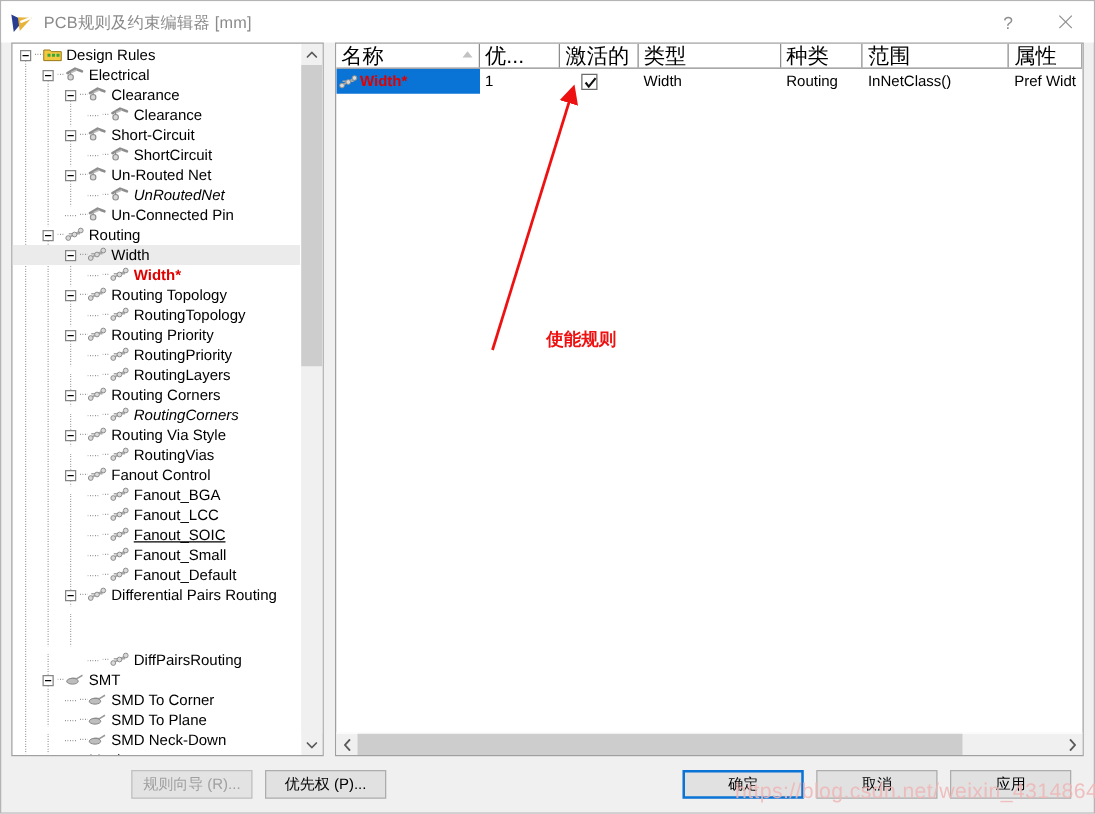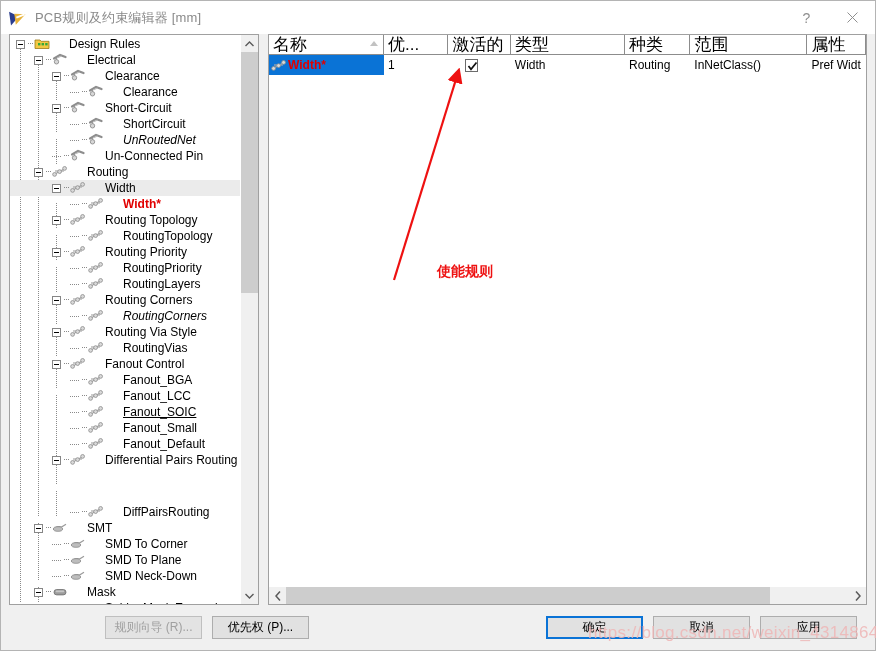--- a/index.html
+++ b/index.html
@@ -123,21 +123,21 @@
     height: 16px;
     line-height: 16px;
     display: flex;
     align-items: center;
     white-space: nowrap;
     font-size: 12px;
     position: relative;
   }
   .tnode.sel { background: #ebebeb; }
   .tnode .lbl {
-    padding-left: 18px;
+    padding-left: 2px;
     color: #000;
   }
   .tnode.rulered .lbl {
     color: #e10000;
     font-weight: bold;
   }
   .guides {
     position: absolute;
     left: 0; top: 0; bottom: 0;
     pointer-events: none;
@@ -507,20 +507,33 @@
               <div class="dot2"></div>
               <span class="ticon">
                 <svg width="16" height="13" viewBox="0 0 16 13">
                   <path d="M2 5.5 L8 2 L13.5 4" stroke="#8d8d8d" stroke-width="2.2" fill="none" stroke-linecap="round"></path>
                   <path d="M5 5 L9.5 3" stroke="#bdbdbd" stroke-width="1.2" fill="none"></path>
                   <circle cx="4.5" cy="8.8" r="2.2" fill="#d7d7d7" stroke="#8d8d8d" stroke-width="0.9"></circle>
                   <line x1="4.5" y1="6.6" x2="4.5" y2="5.2" stroke="#8d8d8d" stroke-width="1"></line>
                 </svg>
               </span>
               <span class="lbl">ShortCircuit</span>
+            </div>
+            <div class="tnode" style="padding-left: 42px;">
+              <div class="expander"></div>
+              <div class="dot2"></div>
+              <span class="ticon">
+                <svg width="16" height="13" viewBox="0 0 16 13">
+                  <path d="M2 5.5 L8 2 L13.5 4" stroke="#8d8d8d" stroke-width="2.2" fill="none" stroke-linecap="round"></path>
+                  <path d="M5 5 L9.5 3" stroke="#bdbdbd" stroke-width="1.2" fill="none"></path>
+                  <circle cx="4.5" cy="8.8" r="2.2" fill="#d7d7d7" stroke="#8d8d8d" stroke-width="0.9"></circle>
+                  <line x1="4.5" y1="6.6" x2="4.5" y2="5.2" stroke="#8d8d8d" stroke-width="1"></line>
+                </svg>
+              </span>
+              <span class="lbl">Un-Routed Net</span>
             </div>
             <div class="tnode" style="padding-left: 60px; font-style: italic;">
               <div class="dashstub"></div>
               <div class="dot2"></div>
               <span class="ticon">
                 <svg width="16" height="13" viewBox="0 0 16 13">
                   <path d="M2 5.5 L8 2 L13.5 4" stroke="#8d8d8d" stroke-width="2.2" fill="none" stroke-linecap="round"></path>
                   <path d="M5 5 L9.5 3" stroke="#bdbdbd" stroke-width="1.2" fill="none"></path>
                   <circle cx="4.5" cy="8.8" r="2.2" fill="#d7d7d7" stroke="#8d8d8d" stroke-width="0.9"></circle>
                   <line x1="4.5" y1="6.6" x2="4.5" y2="5.2" stroke="#8d8d8d" stroke-width="1"></line>

